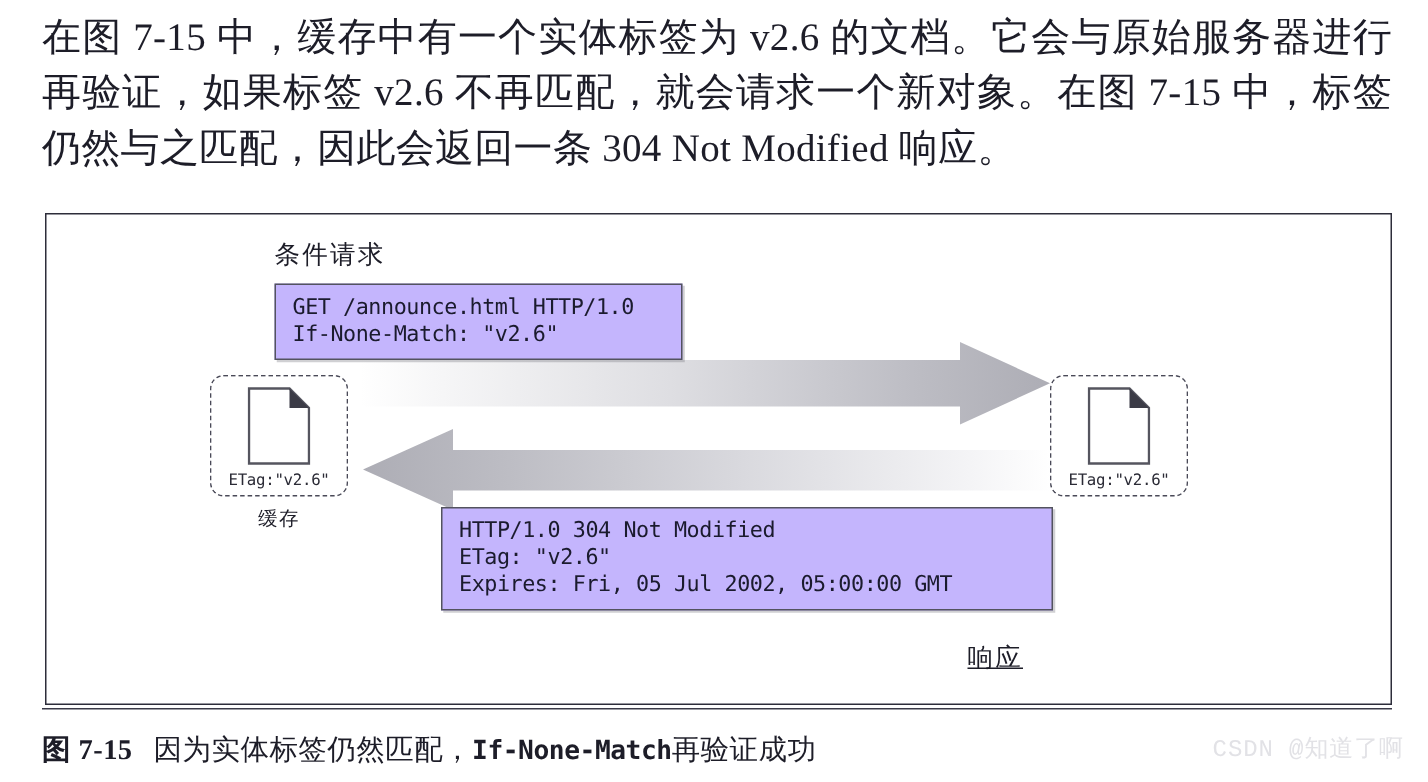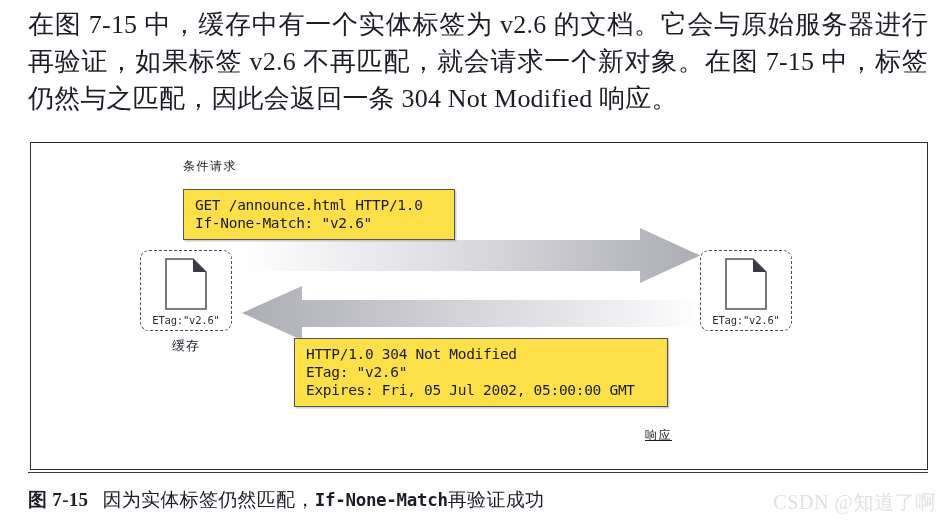--- a/index.html
+++ b/index.html
@@ -46,37 +46,37 @@
   }
   .node-label{
     text-align:center;font-family:"Liberation Serif", serif;
     font-size:13px;color:#1d1d28;margin-top:6px;letter-spacing:1px;
   }
   #node-cache{left:140px;top:250px;}
   #node-server{left:700px;top:250px;}
 
   
   .msg-box{
-    position:absolute;background:#fde047;
+    position:absolute;background:#c4b5fd;
     border:1.5px solid #53535f;
     box-shadow:1.5px 1.5px 0 rgba(120,120,130,.35);
     padding:6px 9px 7px 11px;box-sizing:border-box;
   }
   .msg-line{
     font-family:"DejaVu Sans Mono", monospace;
     font-size:14.5px;line-height:18px;color:#1b1b2e;white-space:pre;
     letter-spacing:-0.3px;
   }
   #msg-request{left:183px;top:189px;width:272px;}
-  #msg-response{left:294px;top:338px;width:374px;}
+  #msg-response{left:294px;top:338px;width:408px;}
 
   
   .fig-label{
     position:absolute;font-family:"Liberation Serif", serif;
-    font-size:12px;color:#1d1d28;letter-spacing:1.5px;white-space:nowrap;
+    font-size:17px;color:#1d1d28;letter-spacing:1.5px;white-space:nowrap;
   }
   #label-conditional-request{left:183px;top:158px;}
   #label-response{left:645px;top:427px;text-decoration:underline;}
 
   
   #caption-rule{
     position:absolute;left:28px;top:472px;width:900px;height:1.4px;
     background:#3a3a48;
   }
   #caption{
@@ -87,21 +87,21 @@
   #caption .cap-num{font-weight:700;}
   #caption .cap-code{
     font-family:"DejaVu Sans Mono", monospace;font-weight:700;font-size:17.5px;
     letter-spacing:-0.3px;
   }
   #caption .cap-sp{display:inline-block;width:14px;}
 
   
   #watermark{
     position:absolute;right:16px;top:489px;
-    font-family:Liberation Serif, serif;font-size:20px;
+    font-family:Liberation Mono, monospace;font-size:16px;
     color:#e2e2e6;white-space:nowrap;letter-spacing:.6px;
   }
 </style>
 </head>
 <body>
 
 <div id="paragraph">在图 7-15 中，缓存中有一个实体标签为 v2.6 的文档。它会与原始服务器进行再验证，如果标签 v2.6 不再匹配，就会请求一个新对象。在图 7-15 中，标签仍然与之匹配，因此会返回一条 304 Not Modified 响应。</div>
 
 <div id="figure-frame"></div>
 

